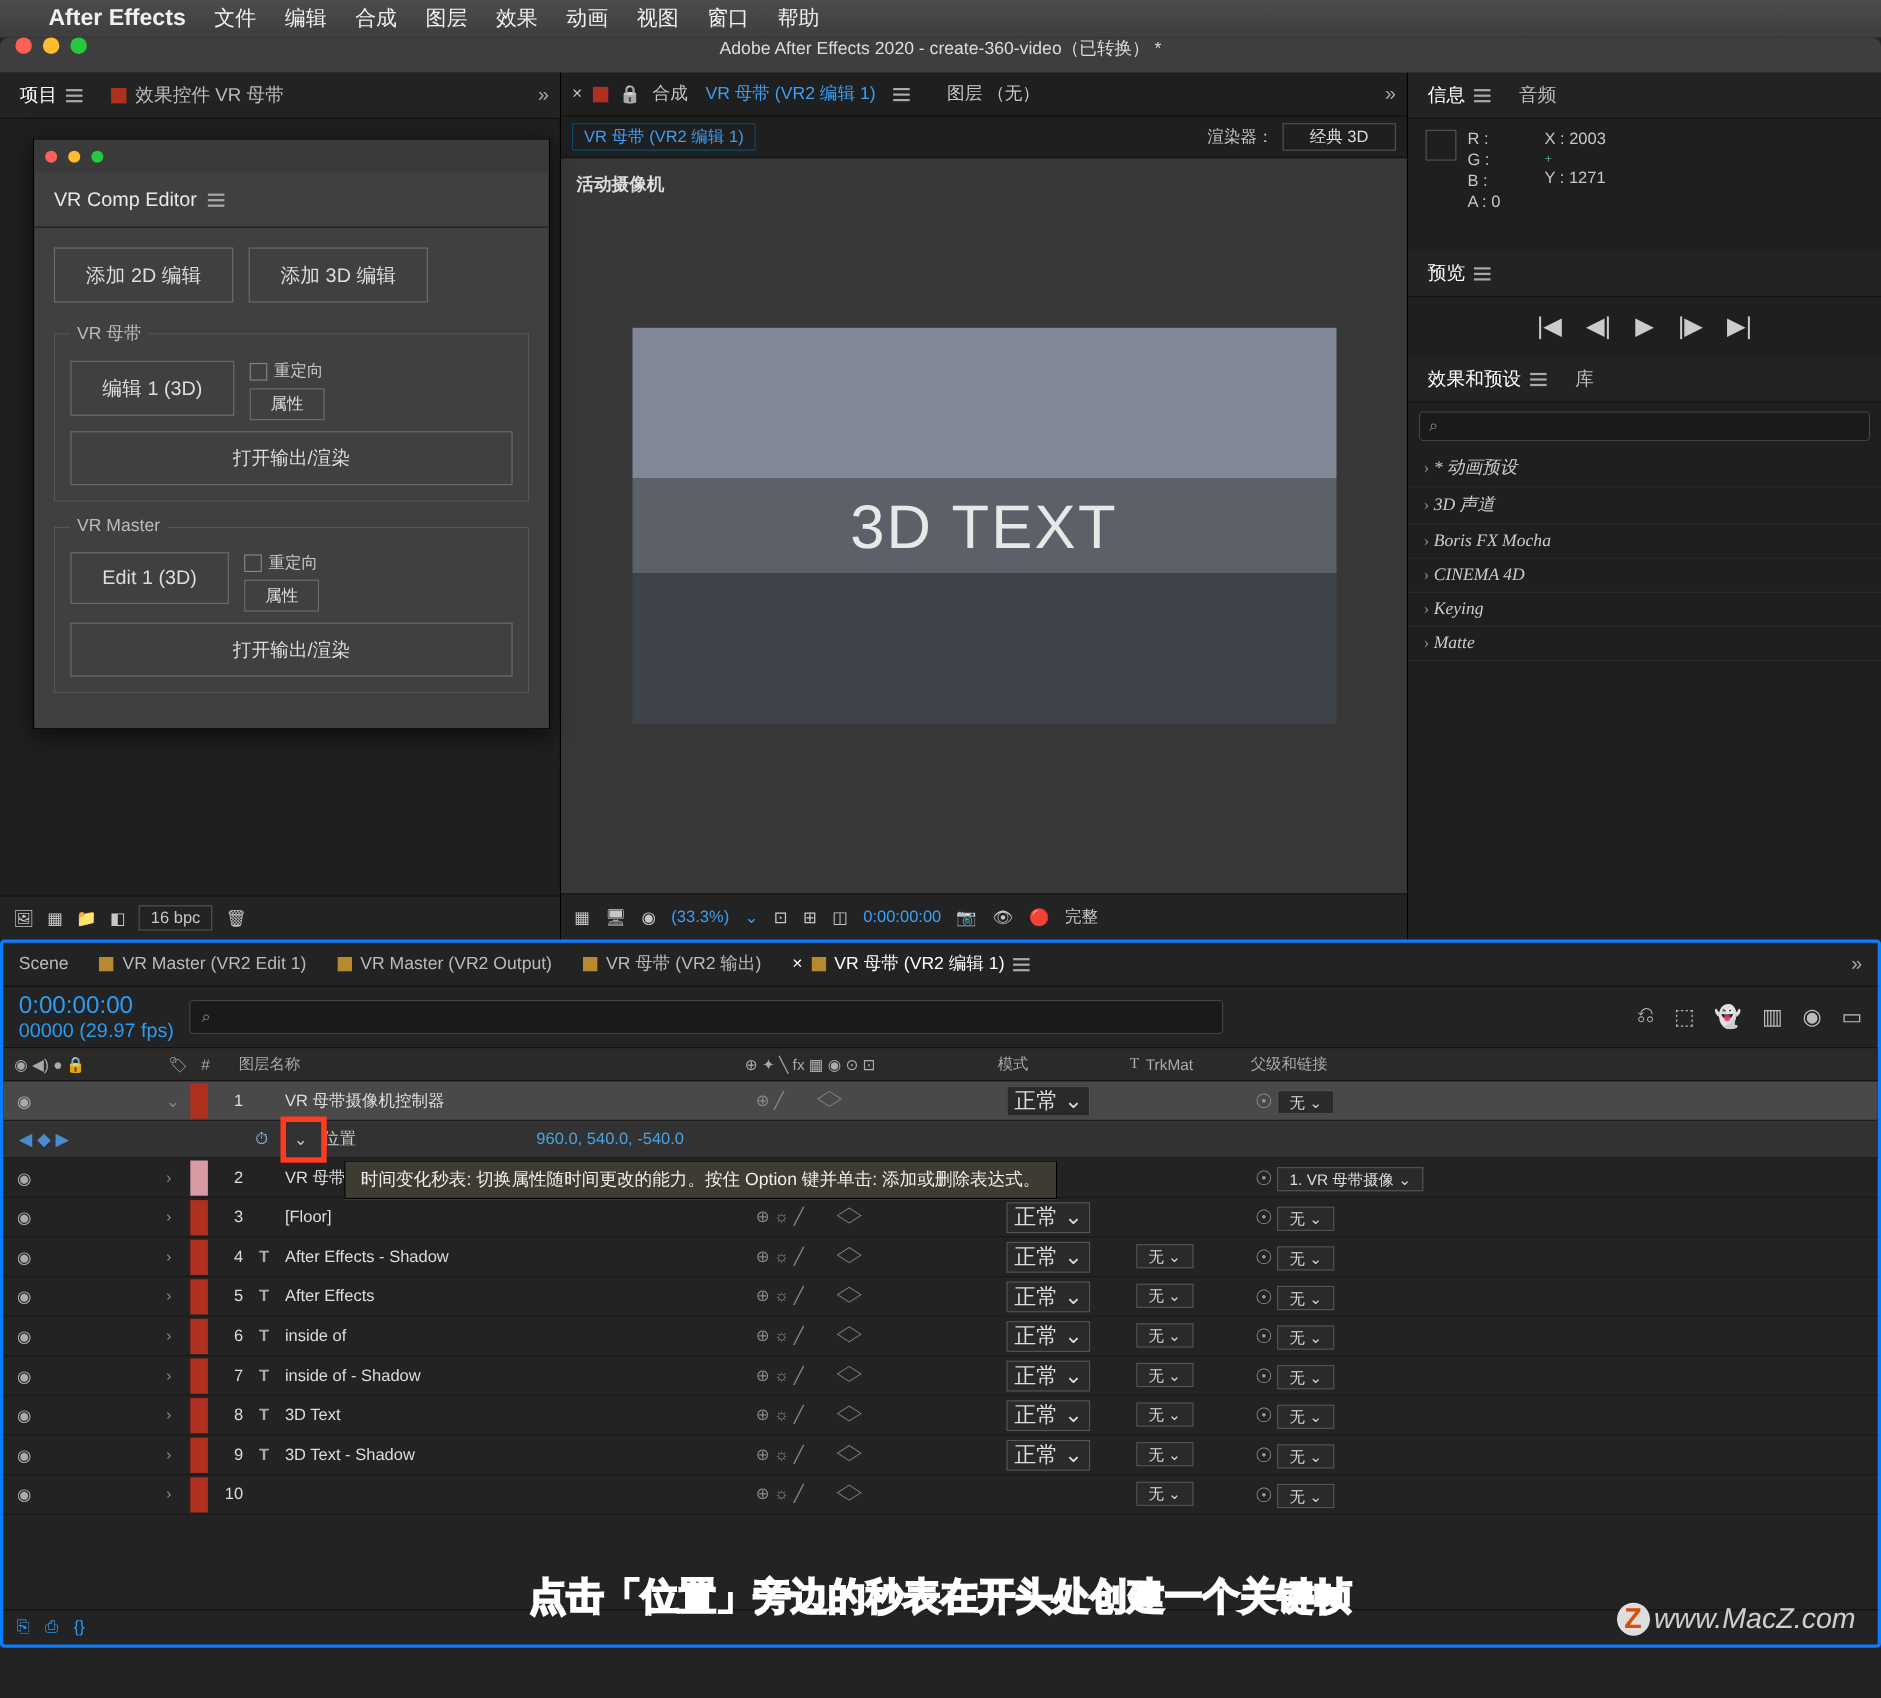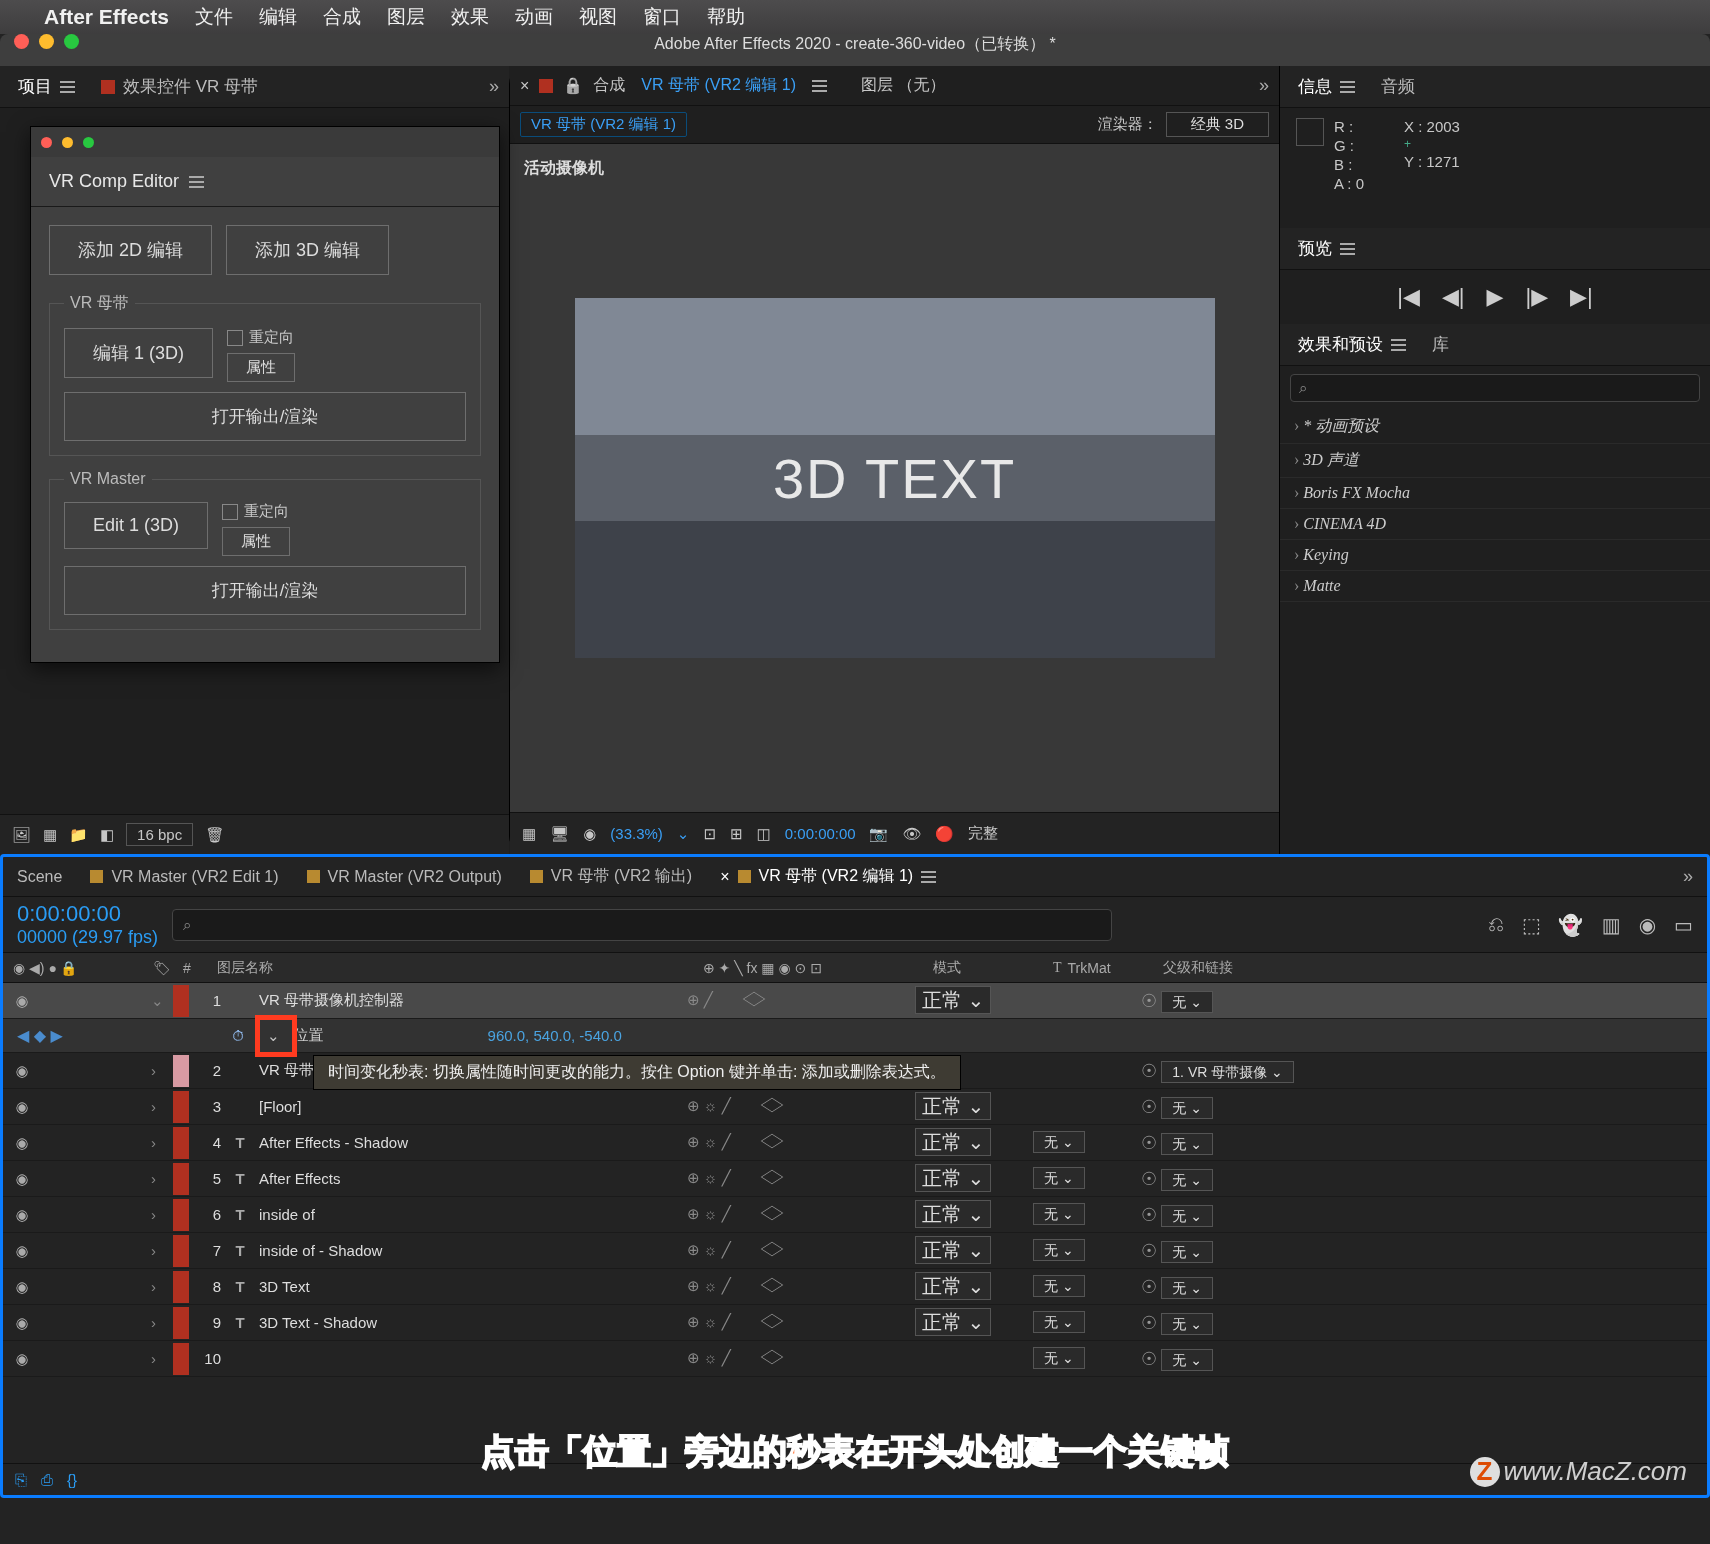--- a/index.html
+++ b/index.html
@@ -12,21 +12,21 @@
 
 
 .win-title { background: #3e3e3e; height: 32px; display: flex; align-items: flex-start; position: relative; border-top-left-radius: 8px; border-top-right-radius: 8px; }
 .traffic { display: flex; gap: 10px; margin-left: 14px; }
 .dot { width: 15px; height: 15px; border-radius: 50%; }
 .red { background: #ff5f57; } .yellow { background: #febc2e; } .green { background: #28c840; }
 .win-title .title { position: absolute; left: 0; right: 0; text-align: center; color: #ddd; font-size: 16px; }
 
 
 .panels { display: flex; height: 788px; background: #1f1f1f; }
-.col-left { width: 510px; border-right: 1px solid #000; display: flex; flex-direction: column; position: relative; border-radius: 18px; }
+.col-left { width: 510px; border-right: 1px solid #000; display: flex; flex-direction: column; position: relative; }
 .col-mid { flex: 1; border-right: 1px solid #000; display: flex; flex-direction: column; }
 .col-right { width: 430px; display: flex; flex-direction: column; }
 
 .panel-head { height: 42px; display: flex; align-items: center; padding: 0 10px; background: #232323; border-bottom: 1px solid #111; gap: 10px; font-size: 17px; }
 .panel-head .tab { padding: 4px 8px; color: #bbb; display: flex; align-items: center; gap: 8px; }
 .panel-head .tab.active { color: #fff; }
 .menu-icon { display: inline-flex; flex-direction: column; gap: 3px; }
 .menu-icon span { width: 15px; height: 2px; background: #aaa; display: block; }
 .sq { width: 14px; height: 14px; background: #b03020; display: inline-block; }
 .chev { color: #aaa; font-size: 18px; margin-left: auto; }
@@ -382,21 +382,21 @@
       <span>▥</span>
       <span>◉</span>
       <span>▭</span>
     </div>
   </div>
   <div class="tl-cols">
     <span class="colh" style="width:130px;">◉ ◀) ● 🔒</span>
     <span class="colh" style="width:20px;">🏷</span>
     <span class="colh" style="width:24px;">#</span>
     <span class="colh" style="width:450px;">图层名称</span>
-    <span class="colh" style="width:220px;margin-left:26px;">⊕ ✦ ╲ fx ▦ ◉ ⊙ ⊡</span>
+    <span class="colh" style="width:220px;">⊕ ✦ ╲ fx ▦ ◉ ⊙ ⊡</span>
     <span class="colh" style="width:110px;">模式</span>
     <span class="colh" style="width:100px;">
         <span style="font-family:Georgia">T</span> 
         <span>TrkMat</span>
       </span>
     <span class="colh">父级和链接</span>
   </div>
   <div class="layers" id="layers">
       <div class="layer sel">
     <div class="eye-col">

